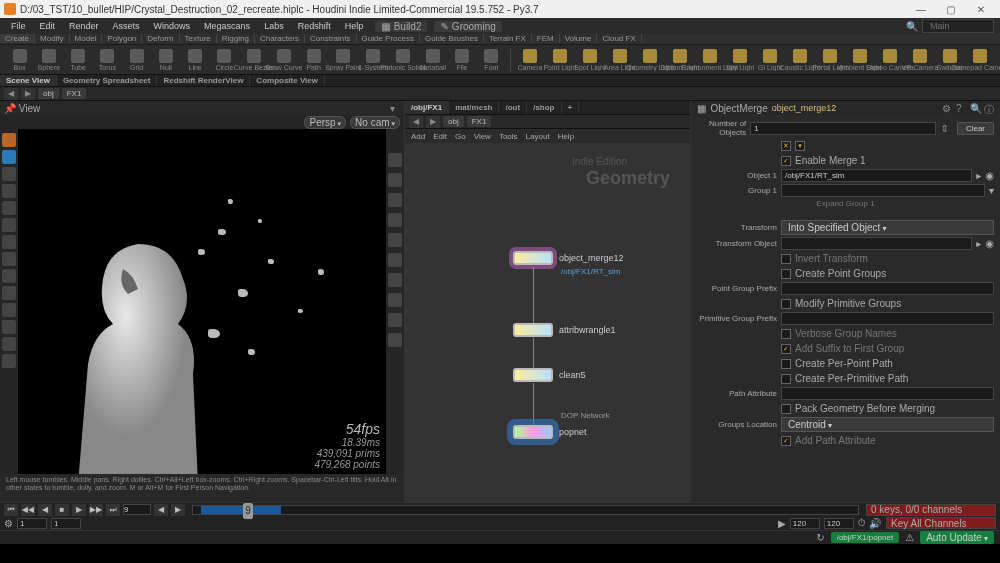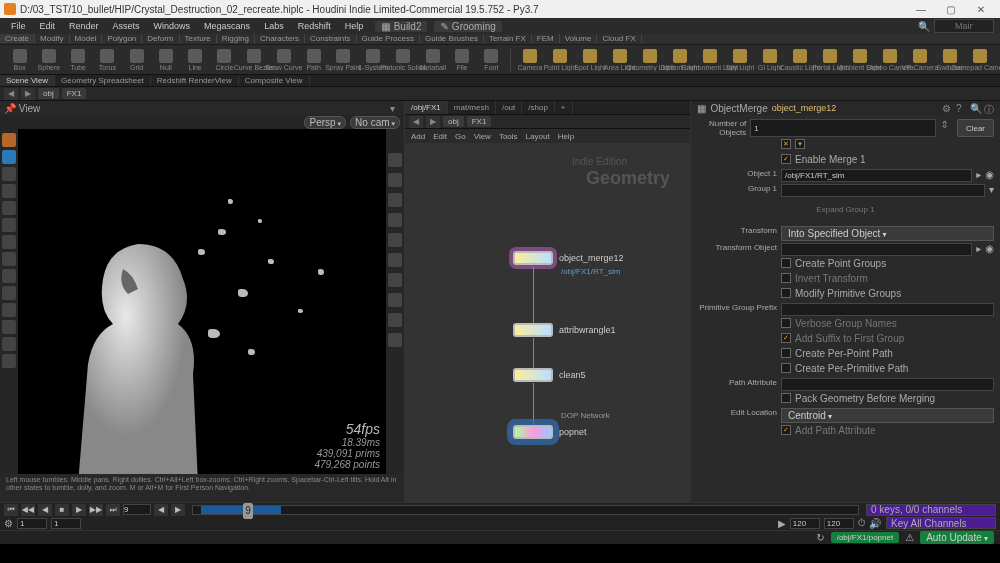--- a/index.html
+++ b/index.html
@@ -9,39 +9,39 @@
 .titlebar { height: 18px; background: #f0f0f0; display: flex; align-items: center; padding: 0 4px; color: #333; font-size: 9px; }
 .titlebar .icon { width: 12px; height: 12px; background: #e67e22; margin-right: 4px; border-radius: 2px; }
 .titlebar .spacer { flex: 1; }
 .titlebar .winbtn { width: 30px; height: 18px; display: flex; align-items: center; justify-content: center; color: #555; }
 
 
 .menubar { height: 16px; background: #2b2b2b; display: flex; align-items: center; padding: 0 6px; gap: 4px; }
 .menubar .item { padding: 0 5px; color: #ccc; font-size: 9px; }
 .menubar .shelf-btn { display: flex; align-items: center; gap: 3px; padding: 0 6px; background: #3a3a3a; margin-left: 3px; border-radius: 2px; }
 .menubar .search { margin-left: auto; display: flex; align-items: center; gap: 3px; }
-.menubar .search input { background: #222; border: 1px solid #444; color: #ccc; padding: 1px 20px; width: 60px; font-size: 9px; }
+.menubar .search input { background: #222; border: 1px solid #444; color: #ccc; padding: 1px 7px; width: 72px; font-size: 9px; }
 
 
 .shelfrow { height: 11px; background: #2f2f2f; display: flex; align-items: flex-start; border-bottom: 1px solid #1a1a1a; }
 .shelfrow .tab { padding: 0 5px; color: #999; font-size: 8px; border-right: 1px solid #444; }
 .shelfrow .tab.active { background: #3a3a3a; }
 
 
 .maintoolbar { height: 30px; background: #2b2b2b; display: flex; align-items: center; padding: 0 6px; gap: 2px; border-bottom: 1px solid #111; }
 .maintoolbar .tool { display: flex; flex-direction: column; align-items: center; justify-content: center; width: 28px; height: 28px; }
 .maintoolbar .tool .ic { width: 14px; height: 14px; background: #5a5a5a; border-radius: 2px; margin-bottom: 1px; }
 .maintoolbar .tool .lbl { font-size: 7px; color: #888; white-space: nowrap; overflow: hidden; }
 .maintoolbar .sep { width: 1px; height: 22px; background: #444; margin: 0 3px; }
 .maintoolbar .right-tools { margin-left: auto; display: flex; gap: 2px; }
 .maintoolbar .right-tools .tool .ic { background: #a88a3a; }
 
 
 .tabrow { height: 12px; background: #222; display: flex; border-bottom: 1px solid #111; }
-.tabrow .t { padding: 0 6px; font-size: 8px; color: #999; border-right: 1px solid #333; display: flex; align-items: center; }
+.tabrow .t { padding: 0 6px; font-size: 8px; color: #999; border-right: 1px solid #333; display: flex; align-items: center; font-weight: bold; }
 .tabrow .t.active { background: #2f2f2f; color: #ccc; }
 
 
 .pathbar { height: 14px; background: #282828; display: flex; align-items: center; padding: 0 4px; gap: 3px; border-bottom: 1px solid #111; }
 .pathbar .crumb { background: #3a3a3a; padding: 1px 5px; font-size: 8px; color: #bbb; border-radius: 2px; }
 .pathbar .nav { width: 14px; height: 12px; background: #333; display: flex; align-items: center; justify-content: center; font-size: 8px; color: #888; }
 
 
 .workspace { display: flex; height: 401px; }
 
@@ -76,39 +76,39 @@
 .node .sub { position: absolute; top: 16px; left: 48px; font-size: 8px; color: #5aa0d0; white-space: nowrap; }
 .wire { position: absolute; width: 1px; background: #888; }
 
 
 .param-panel { width: 310px; background: #2a2a2a; display: flex; flex-direction: column; border-left: 1px solid #333; }
 .param-header { height: 14px; background: #282828; display: flex; align-items: center; padding: 0 6px; gap: 4px; }
 .param-header .nname { color: #e0c070; font-size: 9px; }
 .param-header .icons { margin-left: auto; display: flex; gap: 4px; }
 .param-header .icons .ic { width: 10px; height: 10px; color: #888; }
 .param-body { padding: 4px 6px; display: flex; flex-direction: column; gap: 2px; }
-.prow { display: flex; gap: 4px; min-height: 13px; }
+.prow { display: flex; align-items: center; gap: 4px; min-height: 13px; }
 .prow .plab { width: 80px; text-align: right; font-size: 8px; color: #aaa; }
 .prow .pval { flex: 1; }
 .prow input[type=text] { background: #1a1a1a; border: 1px solid #444; color: #ccc; padding: 1px 3px; font-size: 8px; width: 100%; }
 .prow .num { width: 30px; }
 .prow .btn { background: #3a3a3a; border: 1px solid #555; padding: 1px 8px; font-size: 8px; color: #ccc; border-radius: 2px; }
 .prow .chk { width: 10px; height: 10px; border: 1px solid #666; background: #1a1a1a; display: inline-flex; align-items: center; justify-content: center; font-size: 7px; color: #d9a441; }
 .prow .sel { background: #3a3a3a; border: 1px solid #555; padding: 1px 6px; font-size: 8px; color: #ccc; flex: 1; }
-.psec { font-size: 8px; color: #bbb; margin-top: 6px; text-align: center; }
+.psec { font-size: 8px; color: #bbb; margin-top: 0; text-align: center; }
 .param-body .dim { color: #777; }
 
 
 .timeline { height: 28px; background: #222; display: flex; flex-direction: column; border-top: 1px solid #333; }
 .tl-row1 { height: 14px; display: flex; align-items: center; padding: 0 4px; gap: 3px; }
 .tl-row1 .pb { width: 14px; height: 12px; background: #333; display: flex; align-items: center; justify-content: center; font-size: 8px; color: #bbb; }
 .tl-track { flex: 1; height: 10px; background: #1a1a1a; border: 1px solid #444; position: relative; margin: 0 4px; }
 .tl-fill { position: absolute; left: 8px; width: 80px; top: 0; bottom: 0; background: #1a5a9a; }
 .tl-head { position: absolute; left: 50px; top: -3px; width: 10px; height: 16px; background: #999; border-radius: 2px; display:flex; align-items:center; justify-content:center; font-size:7px; color:#222; }
-.tl-anim { width: 130px; height: 12px; background: #4c1d95; border: 1px solid #444; font-size: 8px; padding: 0 4px; display:flex; align-items:center; }
+.tl-anim { width: 130px; height: 12px; background: #7f1d1d; border: 1px solid #444; font-size: 8px; padding: 0 4px; display:flex; align-items:center; }
 .tl-row2 { height: 14px; display: flex; align-items: center; padding: 0 4px; gap: 4px; font-size: 8px; }
 .tl-row2 input { background: #1a1a1a; border: 1px solid #444; color: #ccc; width: 30px; font-size: 8px; padding: 0 2px; }
 .tl-row2 .spacer { flex: 1; }
 
 
 .statusbar { height: 14px; background: #222; display: flex; align-items: center; padding: 0 6px; gap: 8px; border-top: 1px solid #333; }
 .statusbar .right { margin-left: auto; display: flex; gap: 6px; align-items: center; }
 .statusbar .chip { background: #15803d; padding: 1px 6px; font-size: 8px; color: #ccc; border-radius: 2px; }
 
 .bottom-black { height: 21px; background: #000; }
@@ -494,29 +494,33 @@
       <div class="prow">
           <span class="plab">Transform</span>
           <div class="sel"><span>Into Specified Object</span> ▾</div>
         </div>
       <div class="prow">
           <span class="plab">Transform Object</span>
           <div class="pval"><input type="text" style=""></div>
           <span>▸</span>
           <span>◉</span>
         </div>
+      <div class="prow dim">
+          <span class="plab"></span>
+          <span class="chk"></span>
+          <span>Invert Transform</span>
+        </div>
       <div class="prow">
           <span class="plab"></span>
           <span class="chk"></span>
           <span>Create Point Groups</span>
         </div>
       <div class="prow dim">
-          <span class="plab"></span>
-          <span class="chk"></span>
-          <span>Invert Transform</span>
+          <span class="plab">Point Group Prefix</span>
+          <div class="pval"><input type="text" style=""></div>
         </div>
       <div class="prow">
           <span class="plab"></span>
           <span class="chk"></span>
           <span>Modify Primitive Groups</span>
         </div>
       <div class="prow dim">
           <span class="plab">Primitive Group Prefix</span>
           <div class="pval"><input type="text" style=""></div>
         </div>
@@ -543,21 +547,21 @@
       <div class="prow dim">
           <span class="plab">Path Attribute</span>
           <div class="pval"><input type="text" style=""></div>
         </div>
       <div class="prow">
           <span class="plab"></span>
           <span class="chk"></span>
           <span>Pack Geometry Before Merging</span>
         </div>
       <div class="prow dim">
-          <span class="plab">Edit Location</span>
+          <span class="plab">Groups Location</span>
           <div class="sel"><span>Centroid</span> ▾</div>
         </div>
       <div class="prow dim">
           <span class="plab"></span>
           <span class="chk">✓</span>
           <span>Add Path Attribute</span>
         </div>
     </div>
   </div>
 </div>

